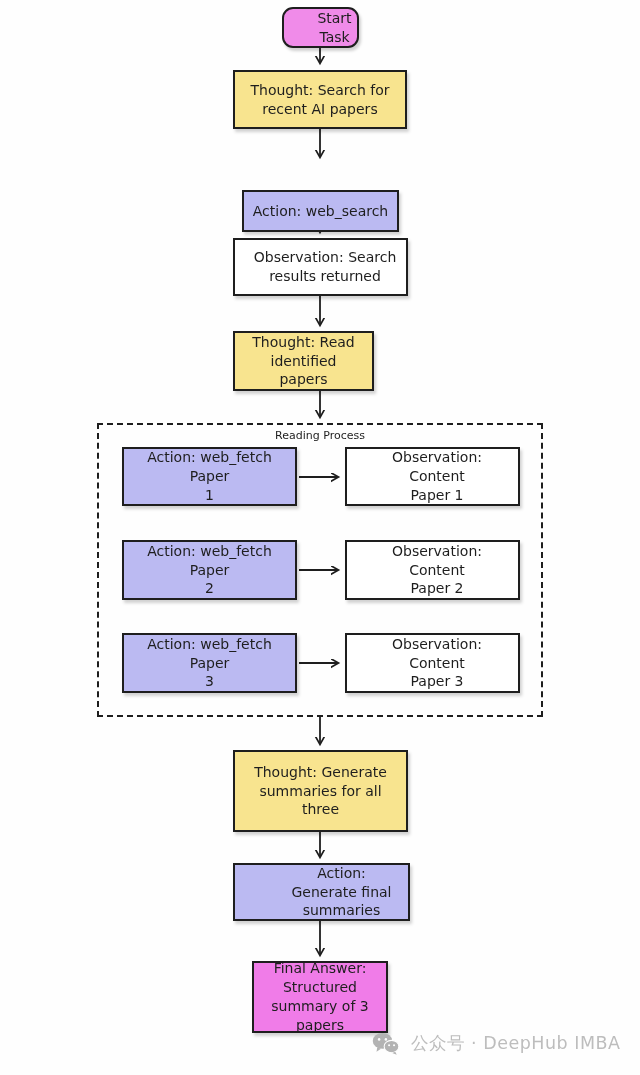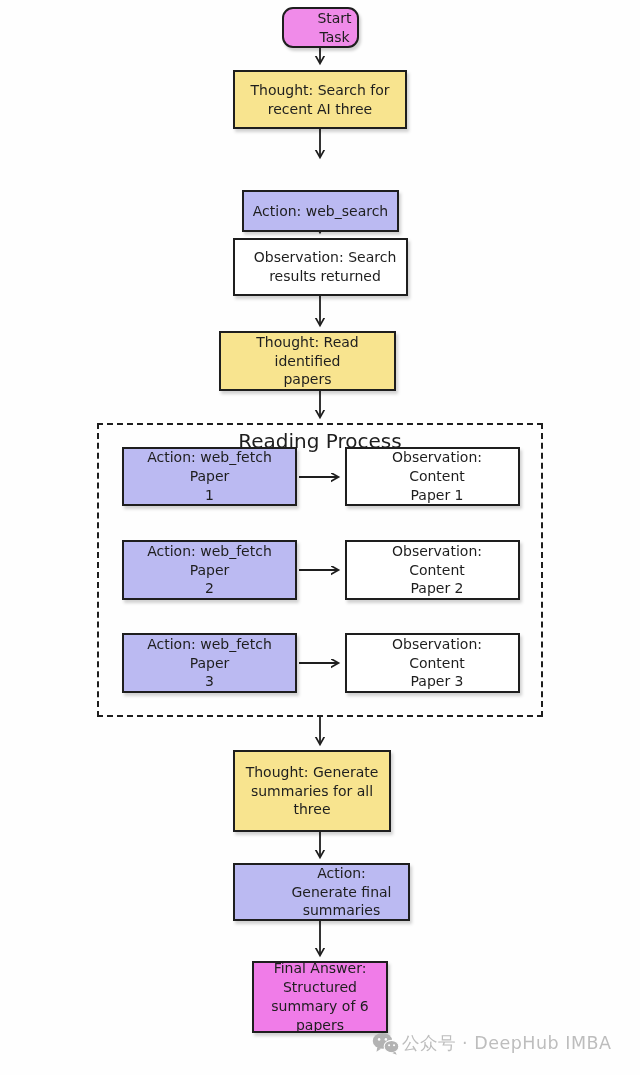--- a/index.html
+++ b/index.html
@@ -36,30 +36,30 @@
     position: absolute;
     box-sizing: border-box;
     border: 2px dashed var(--ink, #1e1e1e);
     background: transparent;
   }
   .group-title {
     position: absolute;
     left: 0; right: 0;
     top: 4px;
     text-align: center;
-    font-size: 20px;
+    font-size: 11px;
   }
   .arrows { position: absolute; left: 0; top: 0; pointer-events: none; }
   .watermark {
     position: absolute;
     left: 372px;
     top: 1031px;
     display: flex;
     align-items: center;
-    gap: 3px;
+    gap: 12px;
     color: #bdbdbd;
     font-size: 17.5px;
     letter-spacing: 0.5px;
   }
   .watermark svg { display: block; }
 </style>
 </head>
 <body>
 
 <div class="canvas">
@@ -85,33 +85,33 @@
     </g>
   </svg>
 
   <div class="node start" style="left:282px; top:7px; width:77px; height:41px;padding-left:36px;">
     <span class="node-label">Start
 Task</span>
   </div>
 
   <div class="node thought" style="left:233px; top:70px; width:174px; height:59px;">
     <span class="node-label">Thought: Search for
-recent AI three</span>
+recent AI papers</span>
   </div>
 
   <div class="node action" style="left:242px; top:162px; width:157px; height:42px;margin-top:28px;">
     <span class="node-label">Action: web_search</span>
   </div>
 
   <div class="node obs" style="left:233px; top:238px; width:175px; height:58px;">
     <span class="node-label">Observation: Search
 results returned</span>
   </div>
 
-  <div class="node thought" style="left:219px; top:331px; width:177px; height:60px;">
+  <div class="node thought" style="left:233px; top:331px; width:141px; height:60px;">
     <span class="node-label">Thought: Read identified
 papers</span>
   </div>
 
   <div class="group" style="left:97px; top:423px; width:446px; height:294px;">
     <div class="group-title">Reading Process</div>
   </div>
 
   <div class="node action" style="left:122px; top:447px; width:175px; height:59px;">
     <span class="node-label">Action: web_fetch Paper
@@ -133,34 +133,34 @@
 
   <div class="node action" style="left:122px; top:633px; width:175px; height:60px;">
     <span class="node-label">Action: web_fetch Paper
 3</span>
   </div>
   <div class="node obs" style="left:345px; top:633px; width:175px; height:60px;">
     <span class="node-label">Observation: Content
 Paper 3</span>
   </div>
 
-  <div class="node thought" style="left:233px; top:750px; width:158px; height:82px;">
+  <div class="node thought" style="left:233px; top:750px; width:175px; height:82px;">
     <span class="node-label">Thought: Generate
 summaries for all three</span>
   </div>
 
   <div class="node action" style="left:233px; top:863px; width:177px; height:58px;padding-left:48px;">
     <span class="node-label">Action: Generate final
 summaries</span>
   </div>
 
   <div class="node final" style="left:252px; top:961px; width:136px; height:72px;">
     <span class="node-label">Final Answer:
 Structured
-summary of 6
+summary of 3
 papers</span>
   </div>
 
   <div class="watermark">
     <span>
       <svg width="27" height="23" viewBox="0 0 36 30">
         <ellipse cx="14" cy="11.5" rx="13" ry="10.5" fill="#b3b3b3"></ellipse>
         <path d="M7 20 L6 26 L12 22 Z" fill="#b3b3b3"></path>
         <circle cx="9.5" cy="9.5" r="1.7" fill="#fefefe"></circle>
         <circle cx="18.5" cy="9.5" r="1.7" fill="#fefefe"></circle>

